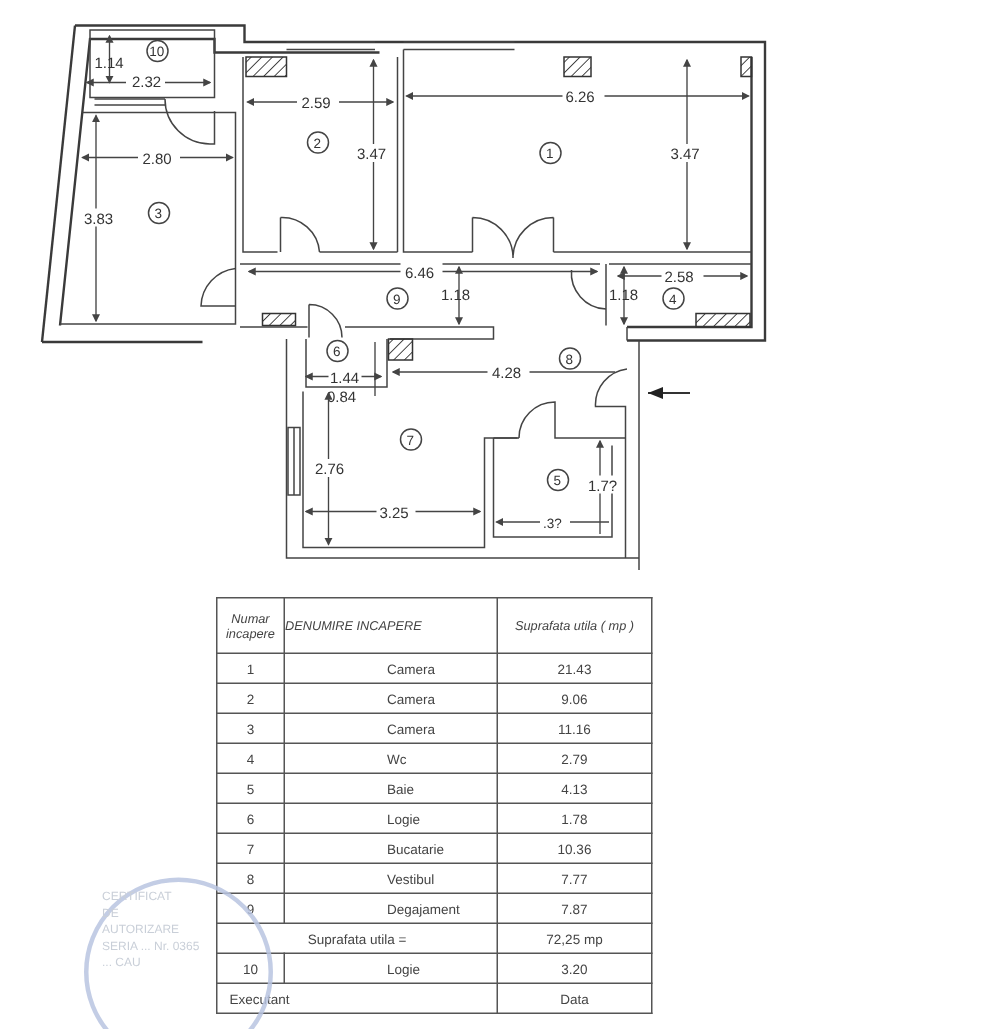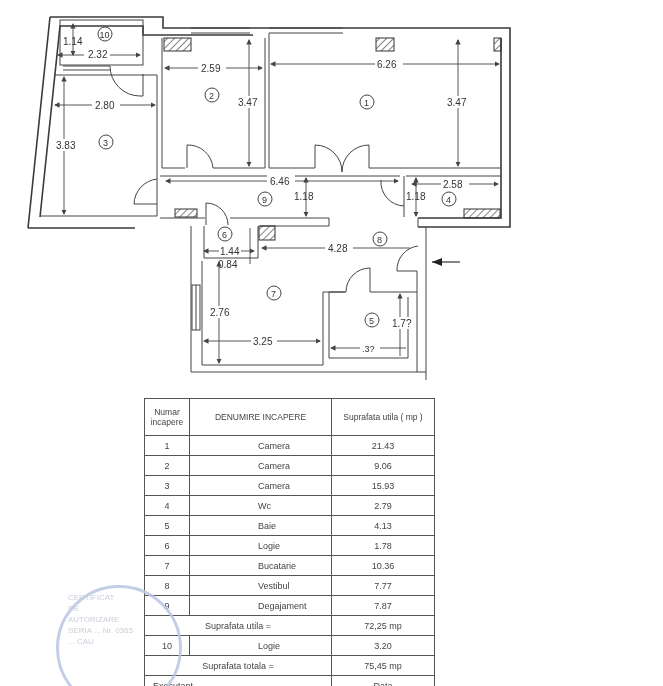--- a/index.html
+++ b/index.html
@@ -10,22 +10,22 @@
   .wall { fill:none; stroke:#3a3a3a; stroke-width:1.6; }
   .thin { fill:none; stroke:#444; stroke-width:1; }
   .dim  { stroke:#444; stroke-width:0.9; fill:none; }
   .hatch { fill:url(#hatch); stroke:#333; stroke-width:1; }
   .tbl { position:absolute; left:144px; top:398px; border-collapse:collapse;
          font-size:9px; color:#444; }
   .tbl td { border:1px solid #555; padding:0; text-align:center; height:19px; }
   .tbl .c1 { width:44px; }
   .tbl .c2 { width:142px; text-align:left; padding-left:68px; box-sizing:border-box; }
   .tbl .c3 { width:102px; }
-  .tbl .hdr td { height:36px; font-size:8.5px; }
-  .tbl .hdr .c2 { text-align:center; padding-left:0; }
+  .tbl .hdr td { height:36px; font-size:8.5px;font-style:italic; }
+  .tbl .hdr .c2 { padding-left:0; }
   .tbl .sum td { height:19px;margin-top:12px; }
   .stamp { position:absolute; left:56px; top:585px; width:120px; height:120px;
            border:3px solid #b9c4e0; border-radius:50%; opacity:0.85; }
   .stamp-text { position:absolute; left:68px; top:592px; font-size:8px; color:#c9cfd8;
                 line-height:11px; width:80px; }
 </style>
 </head>
 <body>
 
 <svg id="plan" width="663" height="400" viewBox="0 0 663 400">
@@ -208,21 +208,21 @@
     <td class="c3">21.43</td>
   </tr>
   <tr>
     <td class="c1">2</td>
     <td class="c2">Camera</td>
     <td class="c3">9.06</td>
   </tr>
   <tr>
     <td class="c1">3</td>
     <td class="c2">Camera</td>
-    <td class="c3">15.93</td>
+    <td class="c3">11.16</td>
   </tr>
   <tr>
     <td class="c1">4</td>
     <td class="c2">Wc</td>
     <td class="c3">2.79</td>
   </tr>
   <tr>
     <td class="c1">5</td>
     <td class="c2">Baie</td>
     <td class="c3">4.13</td>
@@ -248,24 +248,20 @@
     <td class="c3">7.87</td>
   </tr>
   <tr class="sum">
     <td colspan="2">Suprafata utila =</td>
     <td class="c3">72,25 mp</td>
   </tr>
   <tr>
     <td class="c1">10</td>
     <td class="c2">Logie</td>
     <td class="c3">3.20</td>
-  </tr>
-  <tr class="sum">
-    <td colspan="2">Suprafata totala =</td>
-    <td class="c3">75,45 mp</td>
   </tr>
   <tr>
     <td colspan="2" style="text-align:left;padding-left:8px;">Executant</td>
     <td class="c3">Data</td>
   </tr>
 </tbody>
   </table>
 
 <div class="stamp"></div>
 <div class="stamp-text">

